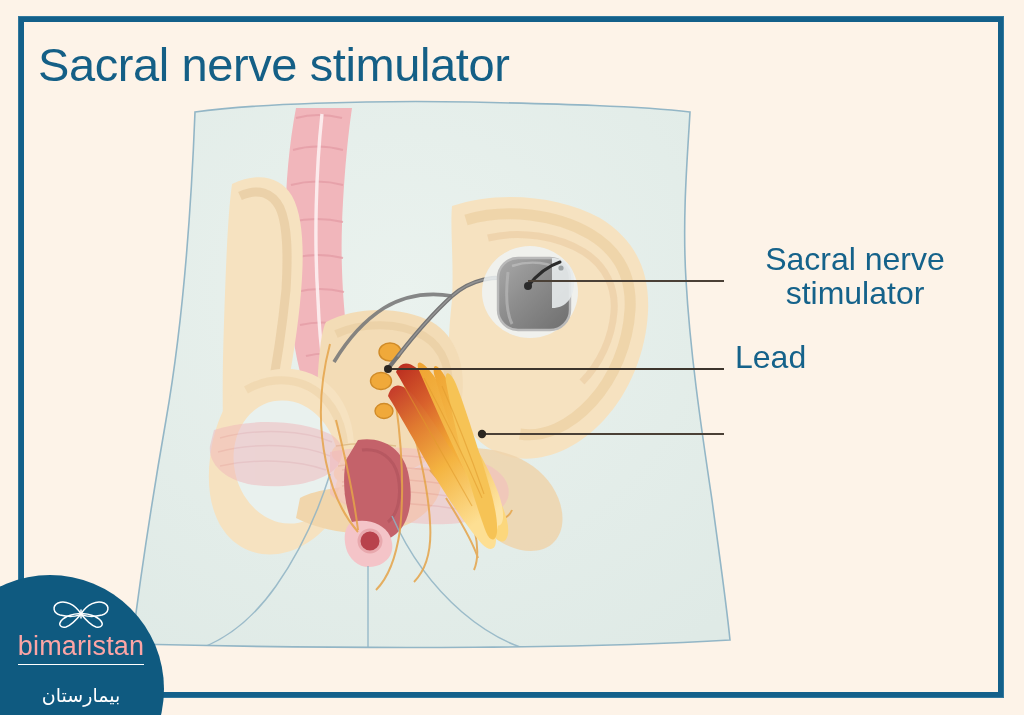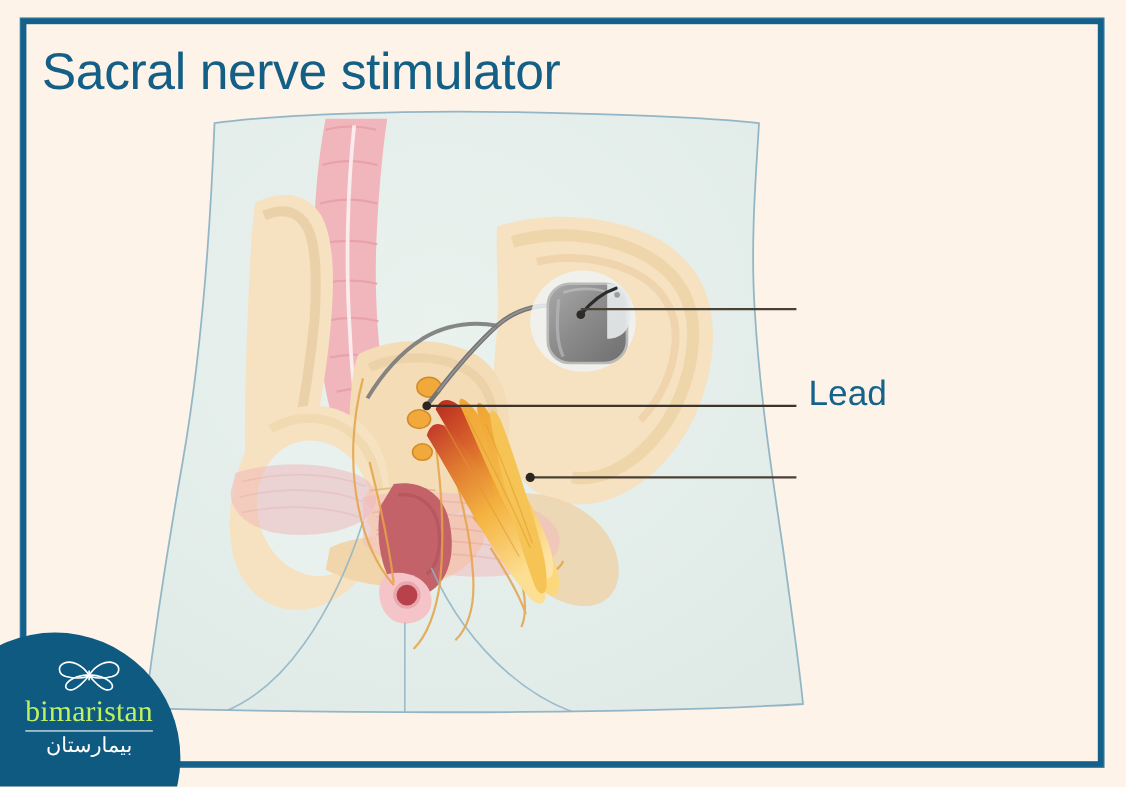--- a/index.html
+++ b/index.html
@@ -56,34 +56,34 @@
     border-radius:50%;
     overflow:hidden;
   }
   .logo-content{
     position:absolute;
     left:70px;top:22px;
     width:150px;
     text-align:center;
   }
   .logo-word{
-    color:#bef264;
+    color:#fca5a5;
     font-size:27px;
     letter-spacing:.2px;
-    font-family:Liberation Serif, serif;
+    font-family:Liberation Sans, sans-serif;
     line-height:1;
     padding-bottom:4px;
     border-bottom:1.6px solid #ffffff;
     display:inline-block;
   }
   .logo-ar{
     color:#ffffff;
     font-size:19px;
     letter-spacing:2.5px;
-    margin-top:2px;
+    margin-top:19px;
     direction:rtl;
   }
   .logo-mark{margin:0 auto 2px auto;display:block;}
   svg{display:block;}
 </style>
 </head>
 <body>
 
 <div id="stage">
 
@@ -313,20 +313,22 @@
         <circle cx="482" cy="434" r="4.2" fill="#2b2620"></circle>
       </g>
     </g>
   </svg>
 
   <div class="frame"></div>
   <div class="frame-inner"></div>
 
   <div class="title">Sacral nerve stimulator</div>
 
+  <div class="label" id="lbl-stim">Sacral nerve
+stimulator</div>
   <div class="label" id="lbl-lead">Lead</div>
 
   <div class="logo">
     <div class="logo-content">
       <svg class="logo-mark" width="66" height="34" viewBox="0 0 66 34">
         <g fill="none" stroke="#ffffff" stroke-width="1.5" stroke-linecap="round">
           <path d="M33,17 C27,7 17,3 10,6 C4,9 5,16 12,18 C20,20 29,20 33,17 Z"></path>
           <path d="M33,17 C39,7 49,3 56,6 C62,9 61,16 54,18 C46,20 37,20 33,17 Z"></path>
           <path d="M33,17 C29,22 24,28 18,30 C13,31 10,28 13,24 C17,19 27,16 33,17 Z"></path>
           <path d="M33,17 C37,22 42,28 48,30 C53,31 56,28 53,24 C49,19 39,16 33,17 Z"></path>

